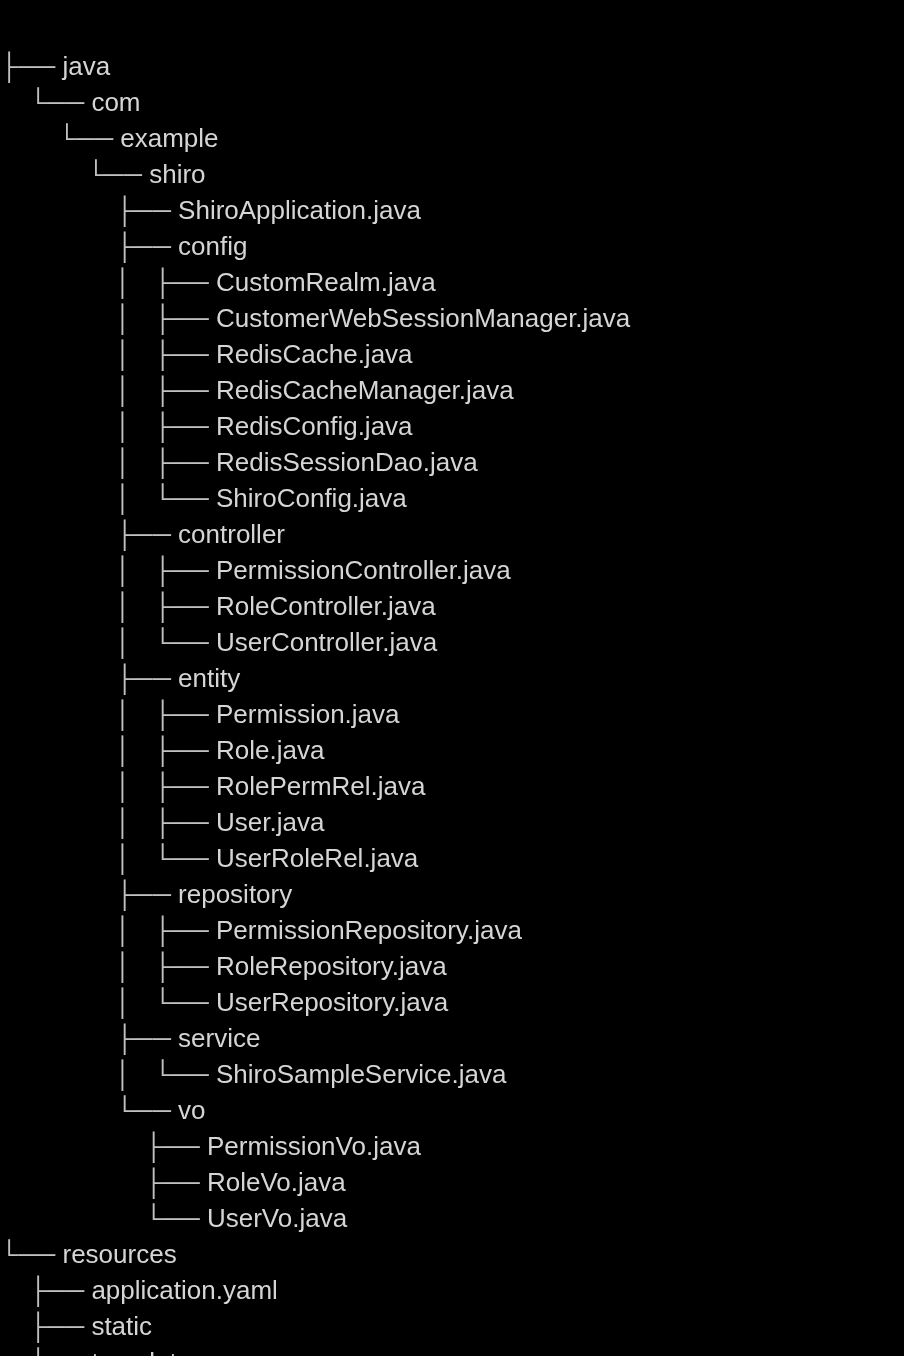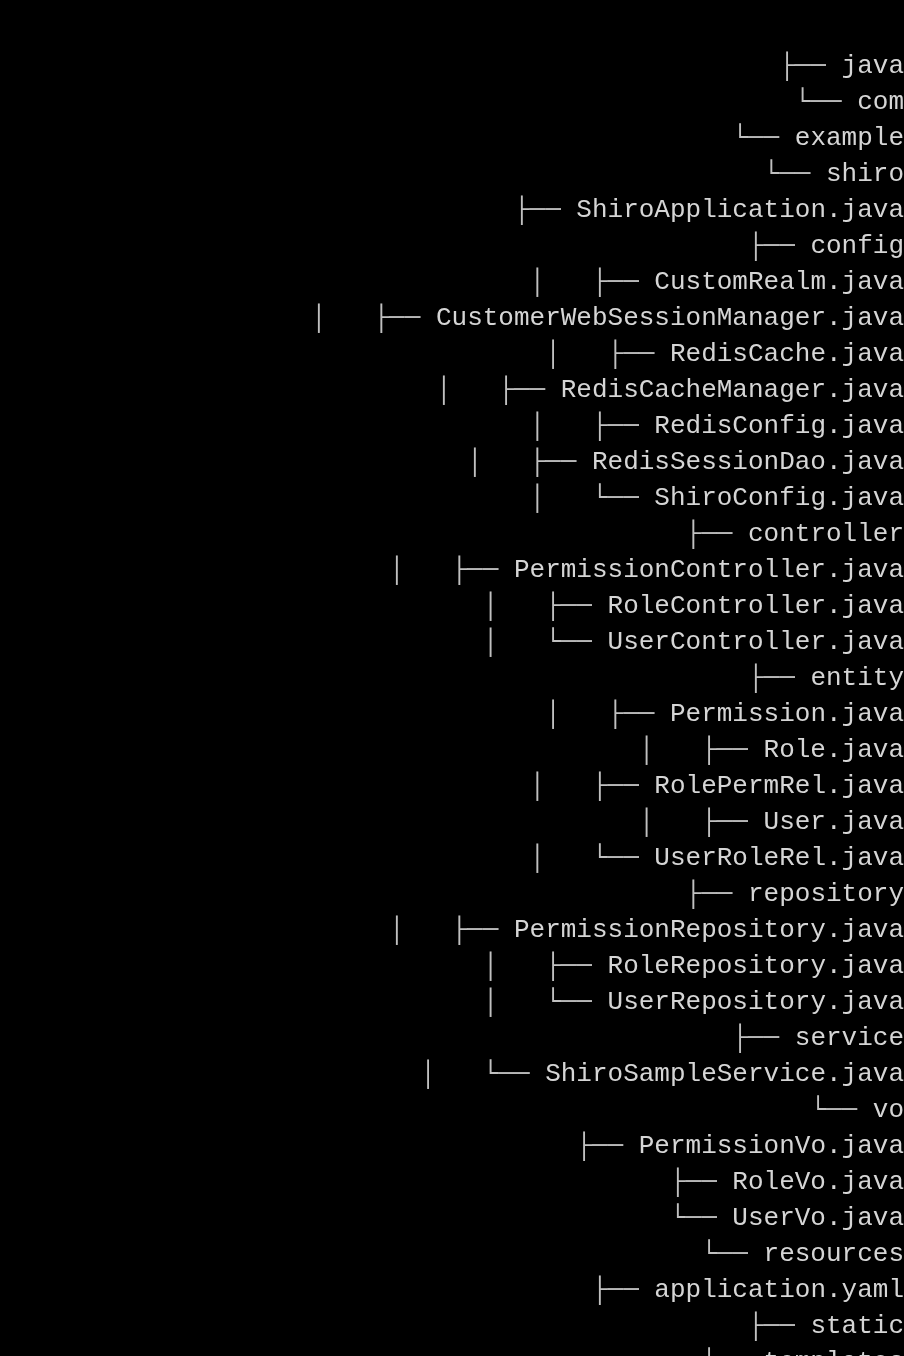--- a/index.html
+++ b/index.html
@@ -27,23 +27,22 @@
     box-sizing: border-box;
     padding: 0;
     
     margin-top: -24px;
   }
   .tree-line {
     display: block;
     height: 36px;
     line-height: 36px;
     white-space: pre;
-    font-family: Liberation Mono, monospace;
+    font-family: Liberation Sans, sans-serif;
     color: #cccccc;
-    text-align: right;
   }
   .tree-line .branch {
     color: #c0c0c0;
   }
   .tree-line .name {
     color: #d5d5d5;
   }
 </style>
 </head>
 <body>

